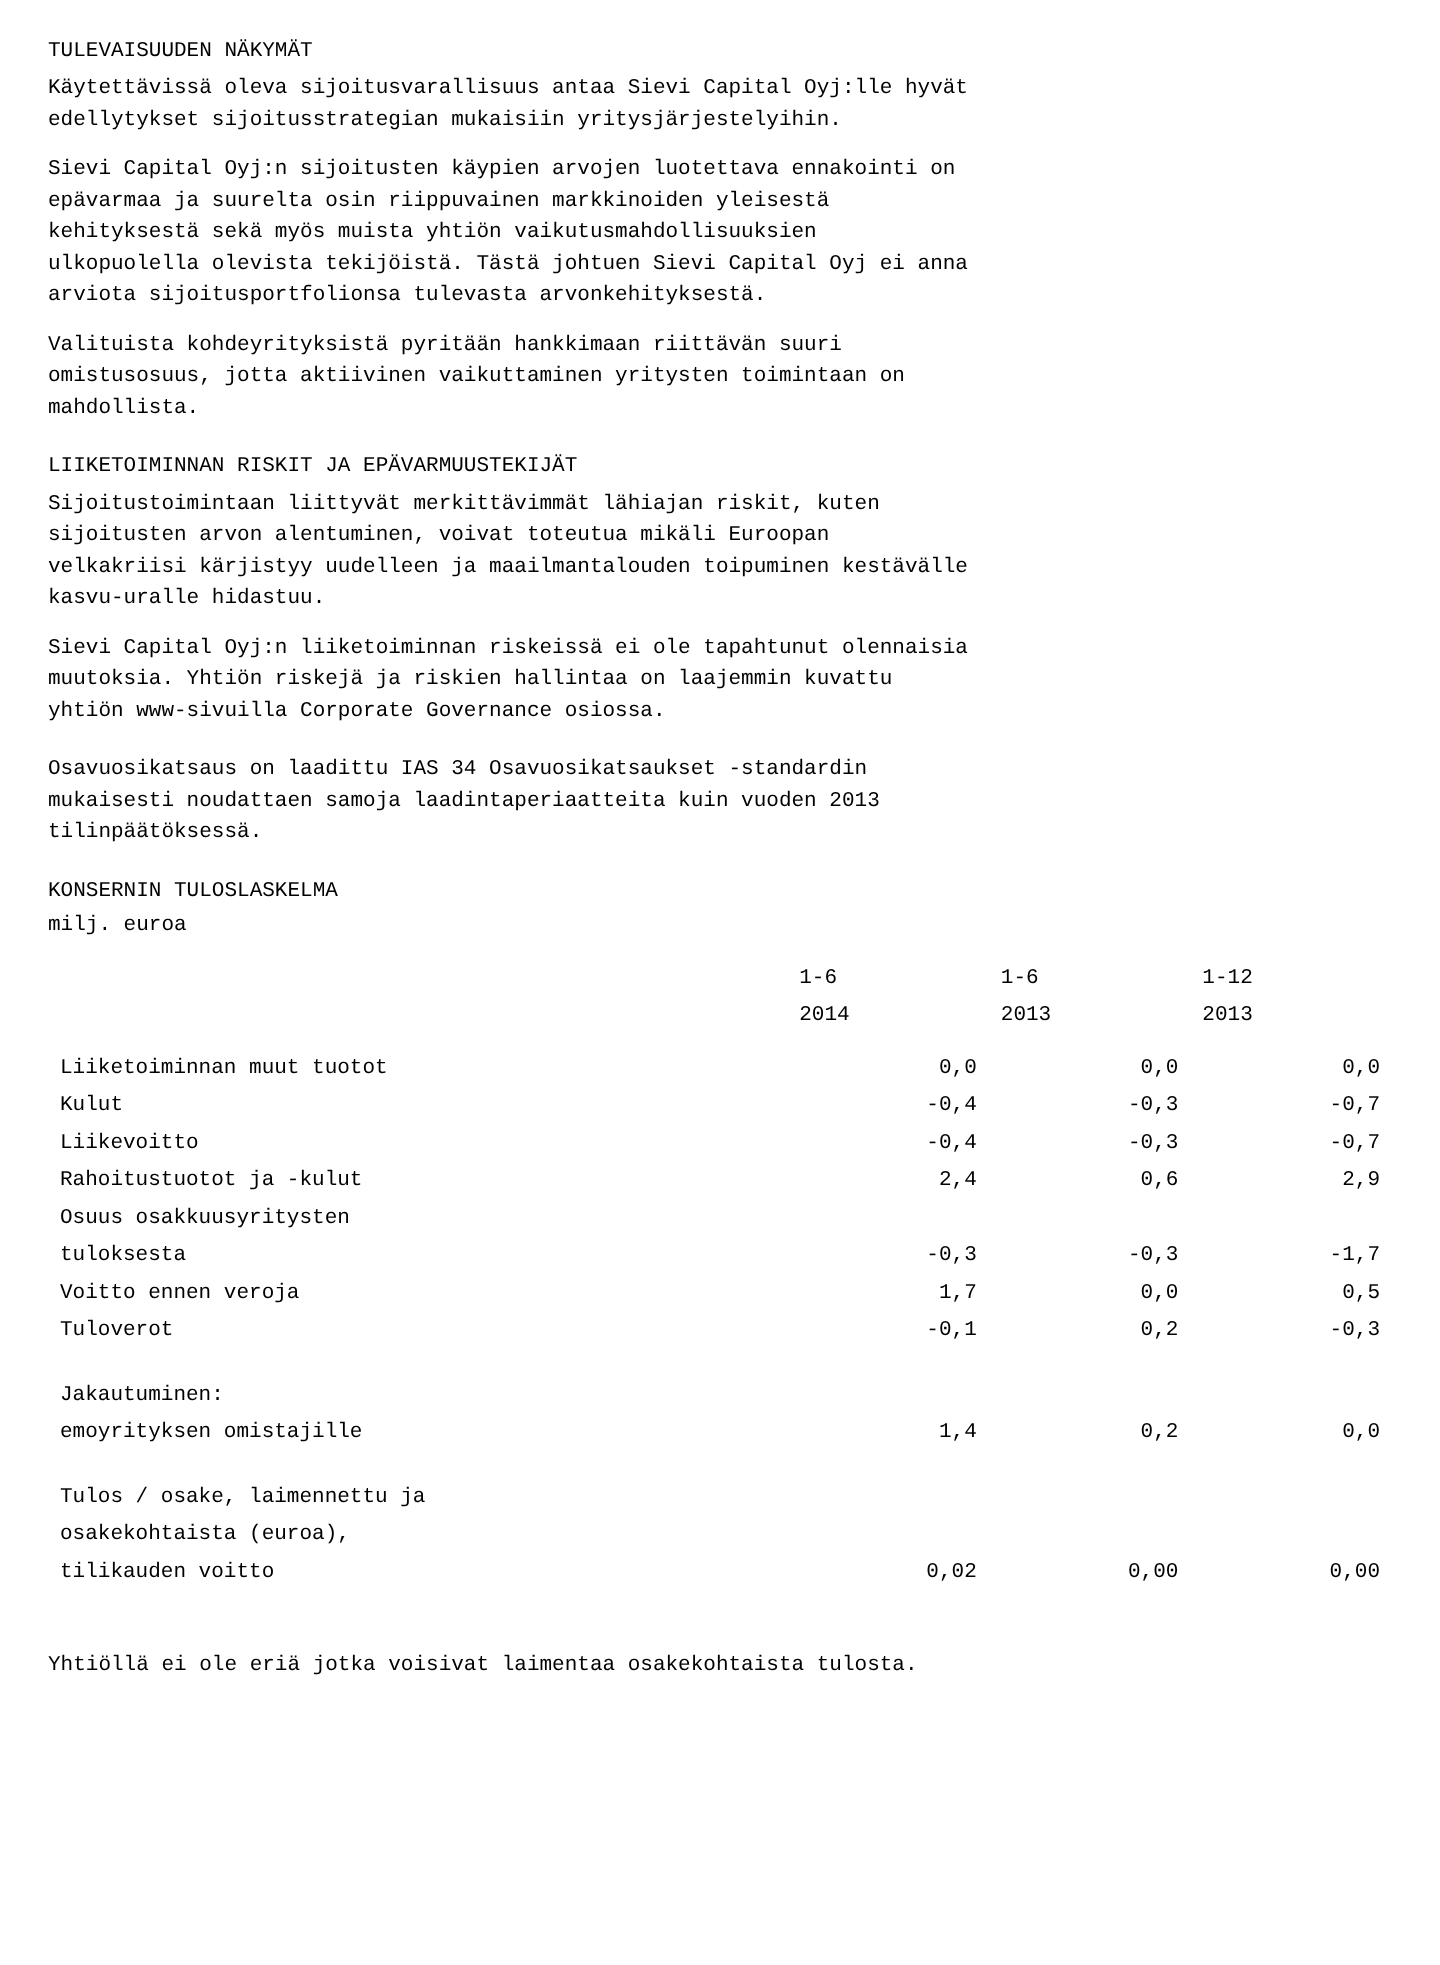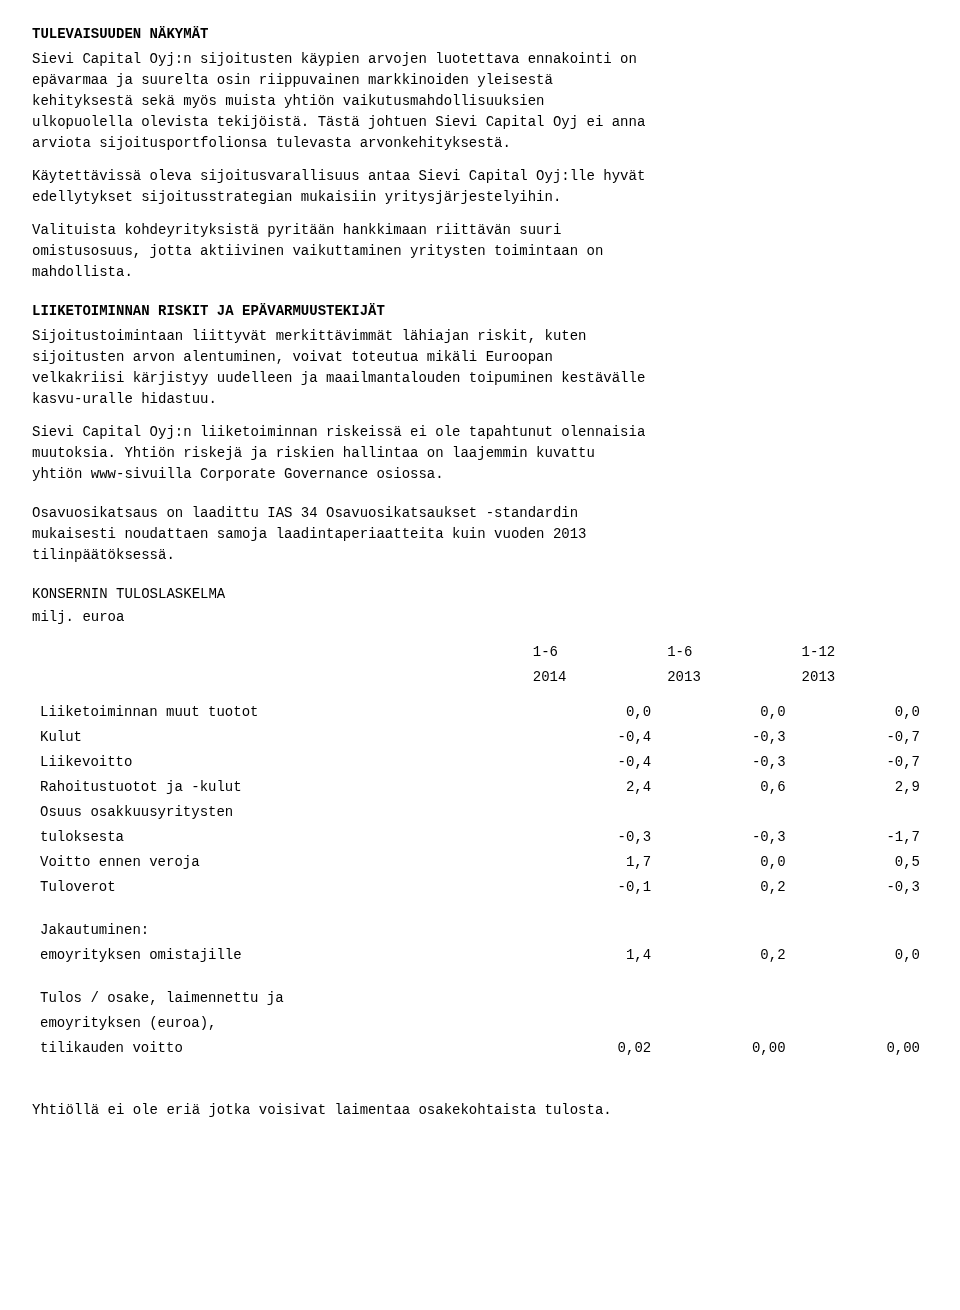--- a/index.html
+++ b/index.html
@@ -9,21 +9,21 @@
     }
     body {
       background: #fff;
       color: #000;
       font-family: 'Courier New', Courier, monospace;
       font-size: 14px;
       line-height: 1.5;
       padding: 24px 32px;
     }
     .section-title {
-      font-weight: bold;
+      font-weight: normal;
       margin-bottom: 4px;
     }
     .paragraph {
       margin-bottom: 12px;
     }
     .section {
       margin-bottom: 18px;
     }
     .konserni-title {
       margin-top: 18px;
@@ -72,29 +72,29 @@
     }
   </style>
 </head>
 <body>
 
 <div>
 
   <div class="section">
     <div class="section-title">TULEVAISUUDEN NÄKYMÄT</div>
     <div class="paragraph">
+      Käytettävissä oleva sijoitusvarallisuus antaa Sievi Capital Oyj:lle hyvät<br>
+      edellytykset sijoitusstrategian mukaisiin yritysjärjestelyihin.
+    </div>
+    <div class="paragraph">
       Sievi Capital Oyj:n sijoitusten käypien arvojen luotettava ennakointi on<br>
       epävarmaa ja suurelta osin riippuvainen markkinoiden yleisestä<br>
       kehityksestä sekä myös muista yhtiön vaikutusmahdollisuuksien<br>
       ulkopuolella olevista tekijöistä. Tästä johtuen Sievi Capital Oyj ei anna<br>
       arviota sijoitusportfolionsa tulevasta arvonkehityksestä.
-    </div>
-    <div class="paragraph">
-      Käytettävissä oleva sijoitusvarallisuus antaa Sievi Capital Oyj:lle hyvät<br>
-      edellytykset sijoitusstrategian mukaisiin yritysjärjestelyihin.
     </div>
     <div class="paragraph">
       Valituista kohdeyrityksistä pyritään hankkimaan riittävän suuri<br>
       omistusosuus, jotta aktiivinen vaikuttaminen yritysten toimintaan on<br>
       mahdollista.
     </div>
   </div>
 
   <div class="section">
     <div class="section-title">LIIKETOIMINNAN RISKIT JA EPÄVARMUUSTEKIJÄT</div>
@@ -222,21 +222,21 @@
           <td colspan="4"></td>
         </tr>
 
         <tr>
           <td class="col-label tulos-label">Tulos / osake, laimennettu ja</td>
           <td class="num"></td>
           <td class="num"></td>
           <td class="num"></td>
         </tr>
         <tr>
-          <td class="col-label">emoyrityksen (euroa),</td>
+          <td class="col-label">osakekohtaista (euroa),</td>
           <td class="num"></td>
           <td class="num"></td>
           <td class="num"></td>
         </tr>
         <tr>
           <td class="col-label">tilikauden voitto</td>
           <td class="num">0,02</td>
           <td class="num">0,00</td>
           <td class="num">0,00</td>
         </tr>

